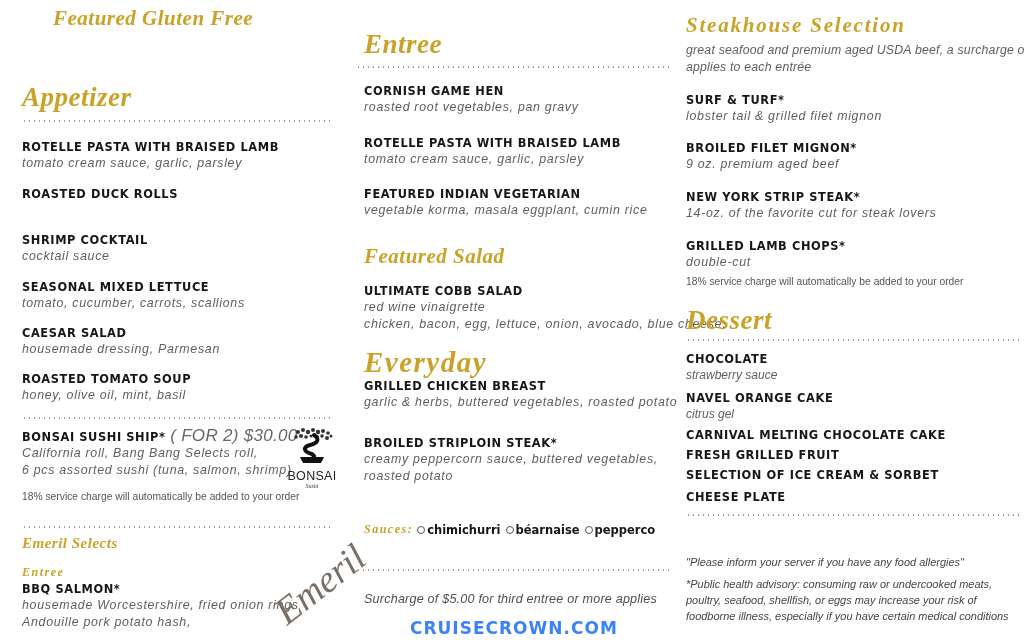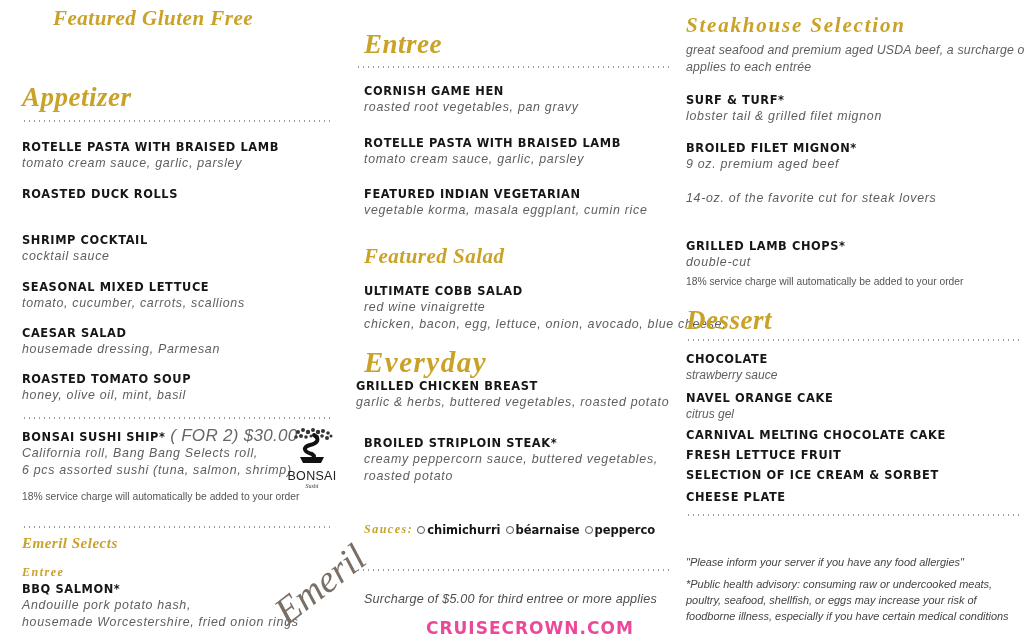--- a/index.html
+++ b/index.html
@@ -54,21 +54,21 @@
   .price-inline { font-family: "Liberation Sans", sans-serif; font-style: italic; font-weight: normal; font-size: 17px; color: #666; letter-spacing: 0.3px; }
 
   .sauce-opt {
     font-family: "DejaVu Sans", sans-serif; font-weight: bold; font-size: 11.5px;
     color: #161616; display: inline-flex; align-items: center; margin-right: 5px; white-space: nowrap;
   }
   .radio { width: 8px; height: 8px; border: 1px solid #555; border-radius: 50%; display: inline-block; margin-right: 2px; }
 
   .footer-brand {
     font-family: "DejaVu Sans", sans-serif; font-weight: bold; font-size: 17px;
-    color: #ec4899; letter-spacing: 1px; white-space: nowrap; margin-left: 16px;
+    color: #3b82f6; letter-spacing: 1px; white-space: nowrap;
   }
   .bonsai-text { font-family: "Liberation Sans", sans-serif; font-size: 12.5px; color: #222; letter-spacing: 0.3px; }
   .bonsai-sub { font-family: "Liberation Serif", serif; font-style: italic; font-size: 6px; color: #333; }
   .emeril-sig {
     font-family: "Liberation Serif", serif; font-style: italic; font-size: 38px;
     color: #7a6f66; transform: rotate(-38deg); transform-origin: center; white-space: nowrap;
   }
   .advisory {
     font-family: "Liberation Sans", sans-serif; font-style: italic; font-size: 11.8px;
     color: #444; line-height: 16px; white-space: nowrap;
@@ -147,22 +147,22 @@
     <div class="bonsai-text">BONSAI</div>
     <div class="bonsai-sub">Sushi</div>
   </div>
 
   <div class="dots" style="left:22px; top:526px; width:312px;"></div>
 
   <div class="abs gold-title t-sm" style="left:22px; top:535px;">Emeril Selects</div>
   <div class="abs gold-title" style="left:22px; top:565px; font-size:12px; letter-spacing:1.5px;">Entree</div>
   <div class="abs" style="left:22px; top:582px;">
     <div class="item-name">BBQ SALMON*</div>
+    <div class="item-desc">housemade Worcestershire, fried onion rings</div>
     <div class="item-desc">Andouille pork potato hash,</div>
-    <div class="item-desc">housemade Worcestershire, fried onion rings</div>
   </div>
   <div class="abs emeril-sig" style="left:268px; top:562px;">Emeril</div>
 </div>
 
 <div>
   <div class="abs gold-title t-lg" style="left:364px; top:29px;">Entree</div>
   <div class="dots" style="left:356px; top:66px; width:316px;"></div>
 
   <div class="abs" style="left:364px; top:84px;">
     <div class="item-name">CORNISH GAME HEN</div>
@@ -178,21 +178,21 @@
   </div>
 
   <div class="abs gold-title t-md" style="left:364px; top:244px;">Featured Salad</div>
   <div class="abs" style="left:364px; top:284px;">
     <div class="item-name">ULTIMATE COBB SALAD</div>
     <div class="item-desc">red wine vinaigrette</div>
     <div class="item-desc">chicken, bacon, egg, lettuce, onion, avocado, blue cheese,</div>
   </div>
 
   <div class="abs gold-title" style="left:364px; top:346px; font-size:29px; letter-spacing:1.5px;">Everyday</div>
-  <div class="abs" style="left:356px; top:379px;">
+  <div class="abs" style="left:364px; top:379px;">
     <div class="item-name">GRILLED CHICKEN BREAST</div>
     <div class="item-desc">garlic &amp; herbs, buttered vegetables, roasted potato</div>
   </div>
   <div class="abs" style="left:364px; top:436px;">
     <div class="item-name">BROILED STRIPLOIN STEAK*</div>
     <div class="item-desc">creamy peppercorn sauce, buttered vegetables,</div>
     <div class="item-desc">roasted potato</div>
   </div>
 
   <div class="abs" style="left:364px; top:522px; display:flex; align-items:center; white-space:nowrap;">
@@ -223,41 +223,42 @@
 
   <div class="abs" style="left:686px; top:93px;">
     <div class="item-name">SURF &amp; TURF*</div>
     <div class="item-desc">lobster tail &amp; grilled filet mignon</div>
   </div>
   <div class="abs" style="left:686px; top:141px;">
     <div class="item-name">BROILED FILET MIGNON*</div>
     <div class="item-desc">9 oz. premium aged beef</div>
   </div>
   <div class="abs" style="left:686px; top:190px;">
+    <div class="item-name">NEW YORK STRIP STEAK*</div>
     <div class="item-desc">14-oz. of the favorite cut for steak lovers</div>
   </div>
   <div class="abs" style="left:686px; top:239px;">
     <div class="item-name">GRILLED LAMB CHOPS*</div>
     <div class="item-desc">double-cut</div>
   </div>
   <div class="abs note" style="left:686px; top:275px;">18% service charge will automatically be added to your order</div>
 
   <div class="abs gold-title t-lg" style="left:686px; top:305px;">Dessert</div>
   <div class="dots" style="left:686px; top:339px; width:336px;"></div>
 
   <div class="abs" style="left:686px; top:352px;">
     <div class="item-name">CHOCOLATE</div>
     <div class="item-desc" style="font-style:italic; letter-spacing:0; font-size:12px;">strawberry sauce</div>
   </div>
   <div class="abs" style="left:686px; top:391px;">
     <div class="item-name">NAVEL ORANGE CAKE</div>
     <div class="item-desc" style="letter-spacing:0; font-size:12px;">citrus gel</div>
   </div>
   <div class="abs item-name" style="left:686px; top:428px;">CARNIVAL MELTING CHOCOLATE CAKE</div>
-  <div class="abs item-name" style="left:686px; top:448px;">FRESH LETTUCE FRUIT</div>
+  <div class="abs item-name" style="left:686px; top:448px;">FRESH GRILLED FRUIT</div>
   <div class="abs item-name" style="left:686px; top:468px;">SELECTION OF ICE CREAM &amp; SORBET</div>
   <div class="abs item-name" style="left:686px; top:490px;">CHEESE PLATE</div>
 
   <div class="dots" style="left:686px; top:514px; width:336px;"></div>
 
   <div class="abs advisory" style="left:686px; top:554px;">"Please inform your server if you have any food allergies"</div>
   <div class="abs advisory" style="left:686px; top:576px;">*Public health advisory: consuming raw or undercooked meats,</div>
   <div class="abs advisory" style="left:686px; top:592px;">poultry, seafood, shellfish, or eggs may increase your risk of</div>
   <div class="abs advisory" style="left:686px; top:608px;">foodborne illness, especially if you have certain medical conditions</div>
 </div>

